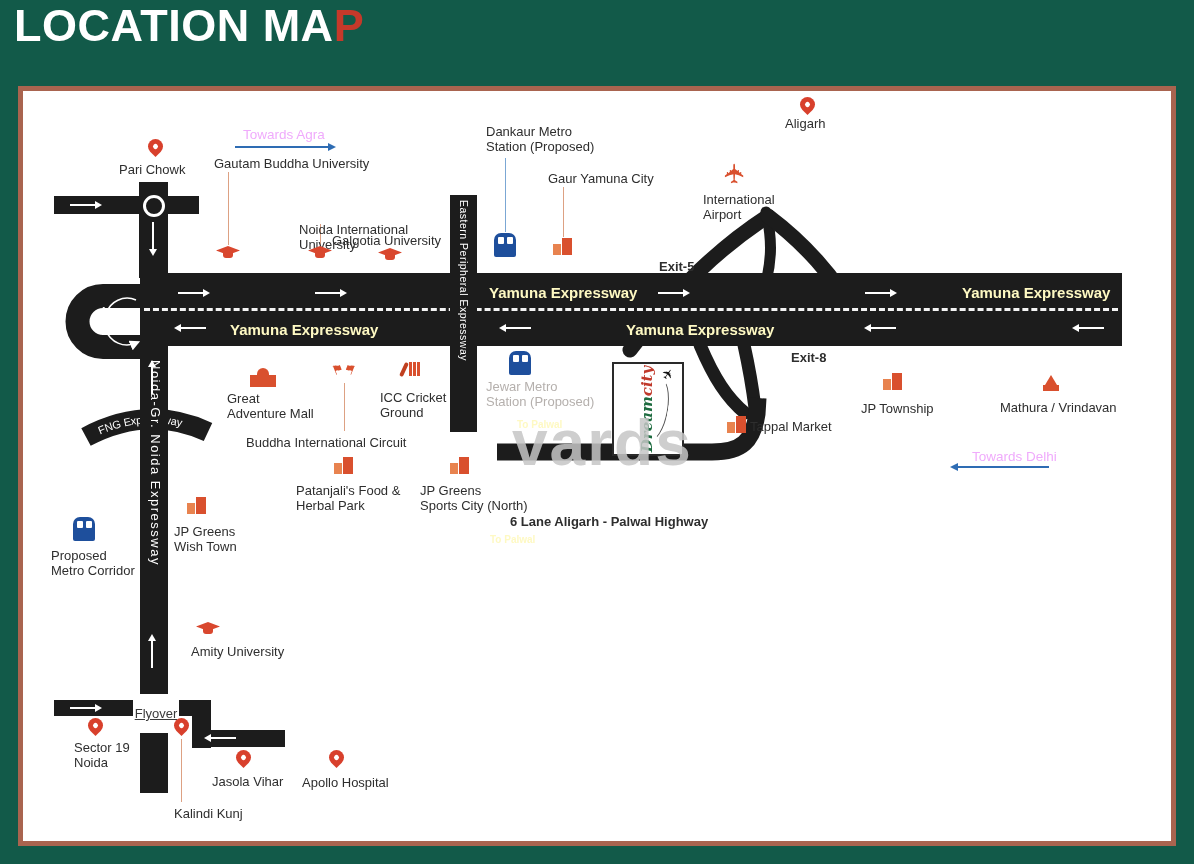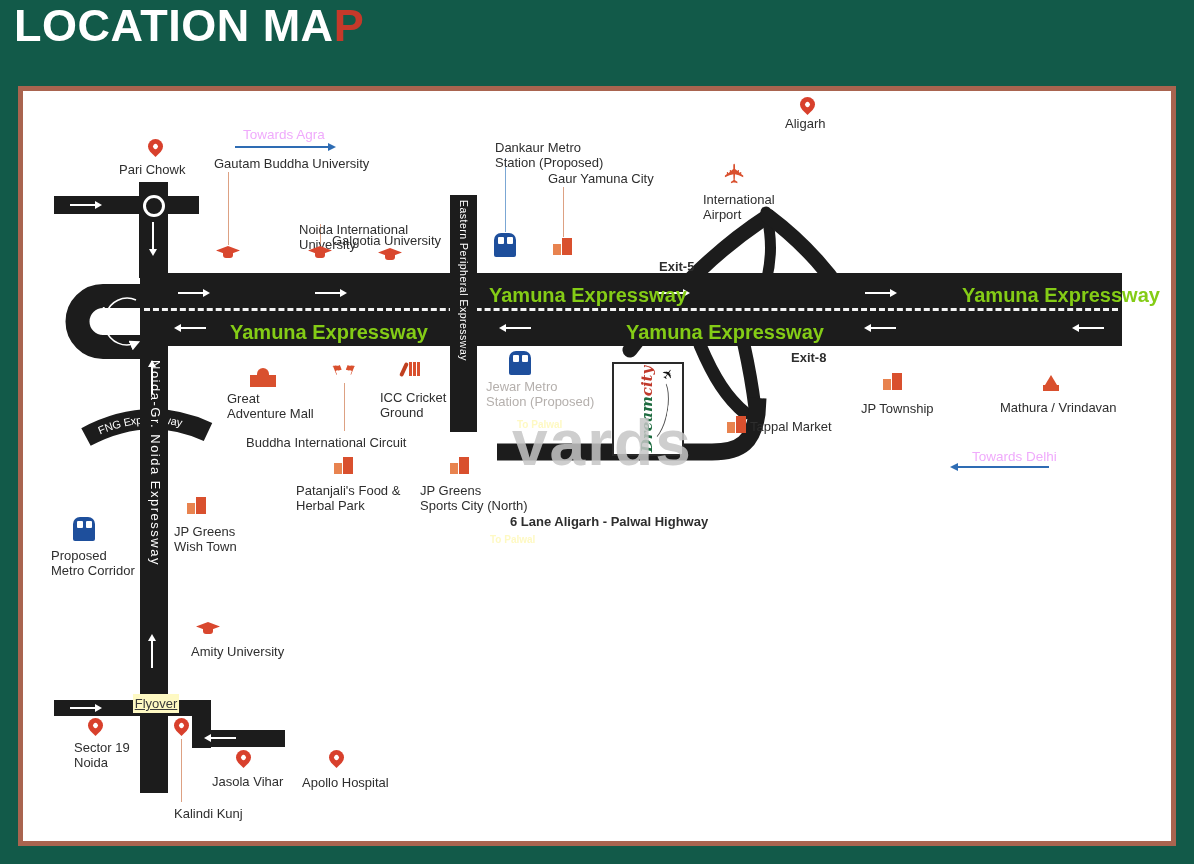--- a/index.html
+++ b/index.html
@@ -4,21 +4,21 @@
 <style>
   html,body{margin:0;padding:0;}
   body{width:1194px;height:864px;background:#125a49;position:relative;overflow:hidden;
        font-family:"Liberation Sans",sans-serif;}
   .title{position:absolute;left:14px;top:0px;font-size:45px;font-weight:800;color:#fff;letter-spacing:.5px;}
   .title .accent{color:#c5392a;}
   .panel{position:absolute;left:18px;top:86px;width:1148px;height:750px;background:#fff;border:5px solid #a9644f;z-index:1;}
   .road{position:absolute;background:#1c1c1c;z-index:2;}
   svg.roads{position:absolute;left:0;top:0;z-index:2;}
   .dash{position:absolute;left:4px;right:4px;top:35px;border-top:3px dashed rgba(255,255,255,.95);}
-  .road-label{position:absolute;color:#84cc16;font-size:20px;font-weight:bold;z-index:5;white-space:nowrap;}
+  .road-label{position:absolute;color:#fef9c3;font-size:15px;font-weight:bold;z-index:5;white-space:nowrap;}
   .vlabel{position:absolute;color:#fff;writing-mode:vertical-rl;z-index:5;white-space:nowrap;}
   .lbl{position:absolute;font-size:13px;line-height:1.18;color:#2e2e2e;white-space:pre-line;z-index:10;}
   .lbl.b{font-weight:bold;}
   .lbl.big{font-size:10px;font-weight:bold;color:#fef9c3;}
   .lbl.gray{color:#b5b0ad;}
   .lbl.blue{color:#f0abfc;font-size:13.5px;}
   .pin{position:absolute;width:15px;height:15px;background:#d8402c;border-radius:50% 50% 50% 0;
        transform:rotate(-45deg);z-index:10;}
   .pin::after{content:"";position:absolute;width:5px;height:5px;background:#fff;border-radius:50%;top:5px;left:5px;}
   .leader{position:absolute;width:1px;background:#dda183;z-index:9;}
@@ -48,21 +48,21 @@
   .war{position:absolute;border-top:2px solid #fff;width:26px;z-index:4;}
   .war.r::after{content:"";position:absolute;right:-6px;top:-5px;border-left:7px solid #fff;border-top:4px solid transparent;border-bottom:4px solid transparent;}
   .war.l::before{content:"";position:absolute;left:-6px;top:-5px;border-right:7px solid #fff;border-top:4px solid transparent;border-bottom:4px solid transparent;}
   .wav{position:absolute;border-left:2px solid #fff;height:28px;z-index:4;}
   .wav.u::before{content:"";position:absolute;top:-6px;left:-5px;border-bottom:7px solid #fff;border-left:4px solid transparent;border-right:4px solid transparent;}
   .wav.d::after{content:"";position:absolute;bottom:-6px;left:-5px;border-top:7px solid #fff;border-left:4px solid transparent;border-right:4px solid transparent;}
   .ring{position:absolute;width:16px;height:16px;border:3px solid #fff;border-radius:50%;z-index:4;}
   .dirline{position:absolute;border-top:2px solid #2e6cb3;z-index:10;}
   .dirline.r::after{content:"";position:absolute;right:-7px;top:-5px;border-left:8px solid #2e6cb3;border-top:4px solid transparent;border-bottom:4px solid transparent;}
   .dirline.l::before{content:"";position:absolute;left:-7px;top:-5px;border-right:8px solid #2e6cb3;border-top:4px solid transparent;border-bottom:4px solid transparent;}
-  .flyover{position:absolute;left:133px;top:694px;width:46px;height:19px;background:#fef9c3;z-index:6;
+  .flyover{position:absolute;left:133px;top:694px;width:46px;height:39px;background:#ffffff;z-index:6;
            display:flex;align-items:center;justify-content:center;font-size:13px;color:#3a3a3a;text-decoration:underline;}
   .logo-box{position:absolute;left:612px;top:362px;width:68px;height:90px;background:#fff;border:2px solid #2a2a2a;z-index:20;}
   .logo-text{position:absolute;left:-12px;top:36px;width:90px;text-align:center;transform:rotate(-90deg);
              font-family:"DejaVu Serif",serif;font-style:italic;font-weight:bold;font-size:15px;white-space:nowrap;}
   .logo-text .g{color:#1d6b3f;} .logo-text .r{color:#c0392b;}
   .logo-swoosh{position:absolute;left:26px;top:12px;width:26px;height:64px;border:1.5px solid transparent;
              border-right-color:#555;border-radius:50%;transform:rotate(10deg);}
   .logo-plane{position:absolute;right:8px;top:2px;font-family:"DejaVu Sans",sans-serif;font-size:14px;color:#111;transform:rotate(-55deg);}
   .watermark{position:absolute;left:512px;top:406px;font-size:64px;font-weight:bold;color:#c6c6c6;opacity:.85;z-index:30;letter-spacing:2px;}
   .epe-label{left:452px;top:200px;height:232px;width:24px;font-size:10.5px;letter-spacing:.5px;display:flex;align-items:center;}
@@ -159,21 +159,21 @@
 <div class="cap" style="left:216px;top:246px;"></div>
 <div class="lbl" style="left:299px;top:196px;margin-top:26px;">Noida International
 University</div>
 <div class="leader" style="left:320px;top:224px;height:22px;"></div>
 <div class="cap" style="left:308px;top:246px;"></div>
 <div class="lbl" style="left:332px;top:233px;">Galgotia University</div>
 <div class="cap" style="left:378px;top:248px;"></div>
 <div class="cap" style="left:196px;top:622px;"></div>
 <div class="lbl" style="left:191px;top:644px;">Amity University</div>
 
-<div class="lbl" style="left:486px;top:140px;margin-left:9px;">Dankaur Metro
+<div class="lbl" style="left:486px;top:124px;">Dankaur Metro
 Station (Proposed)</div>
 <div class="leader bl" style="left:505px;top:158px;height:74px;"></div>
 <div class="metro" style="left:493px;top:233px;"></div>
 <div class="metro" style="left:508px;top:351px;"></div>
 <div class="lbl gray" style="left:486px;top:379px;">Jewar Metro
 Station (Proposed)</div>
 <div class="metro" style="left:72px;top:517px;"></div>
 <div class="lbl" style="left:51px;top:548px;">Proposed
 Metro Corridor</div>
 

